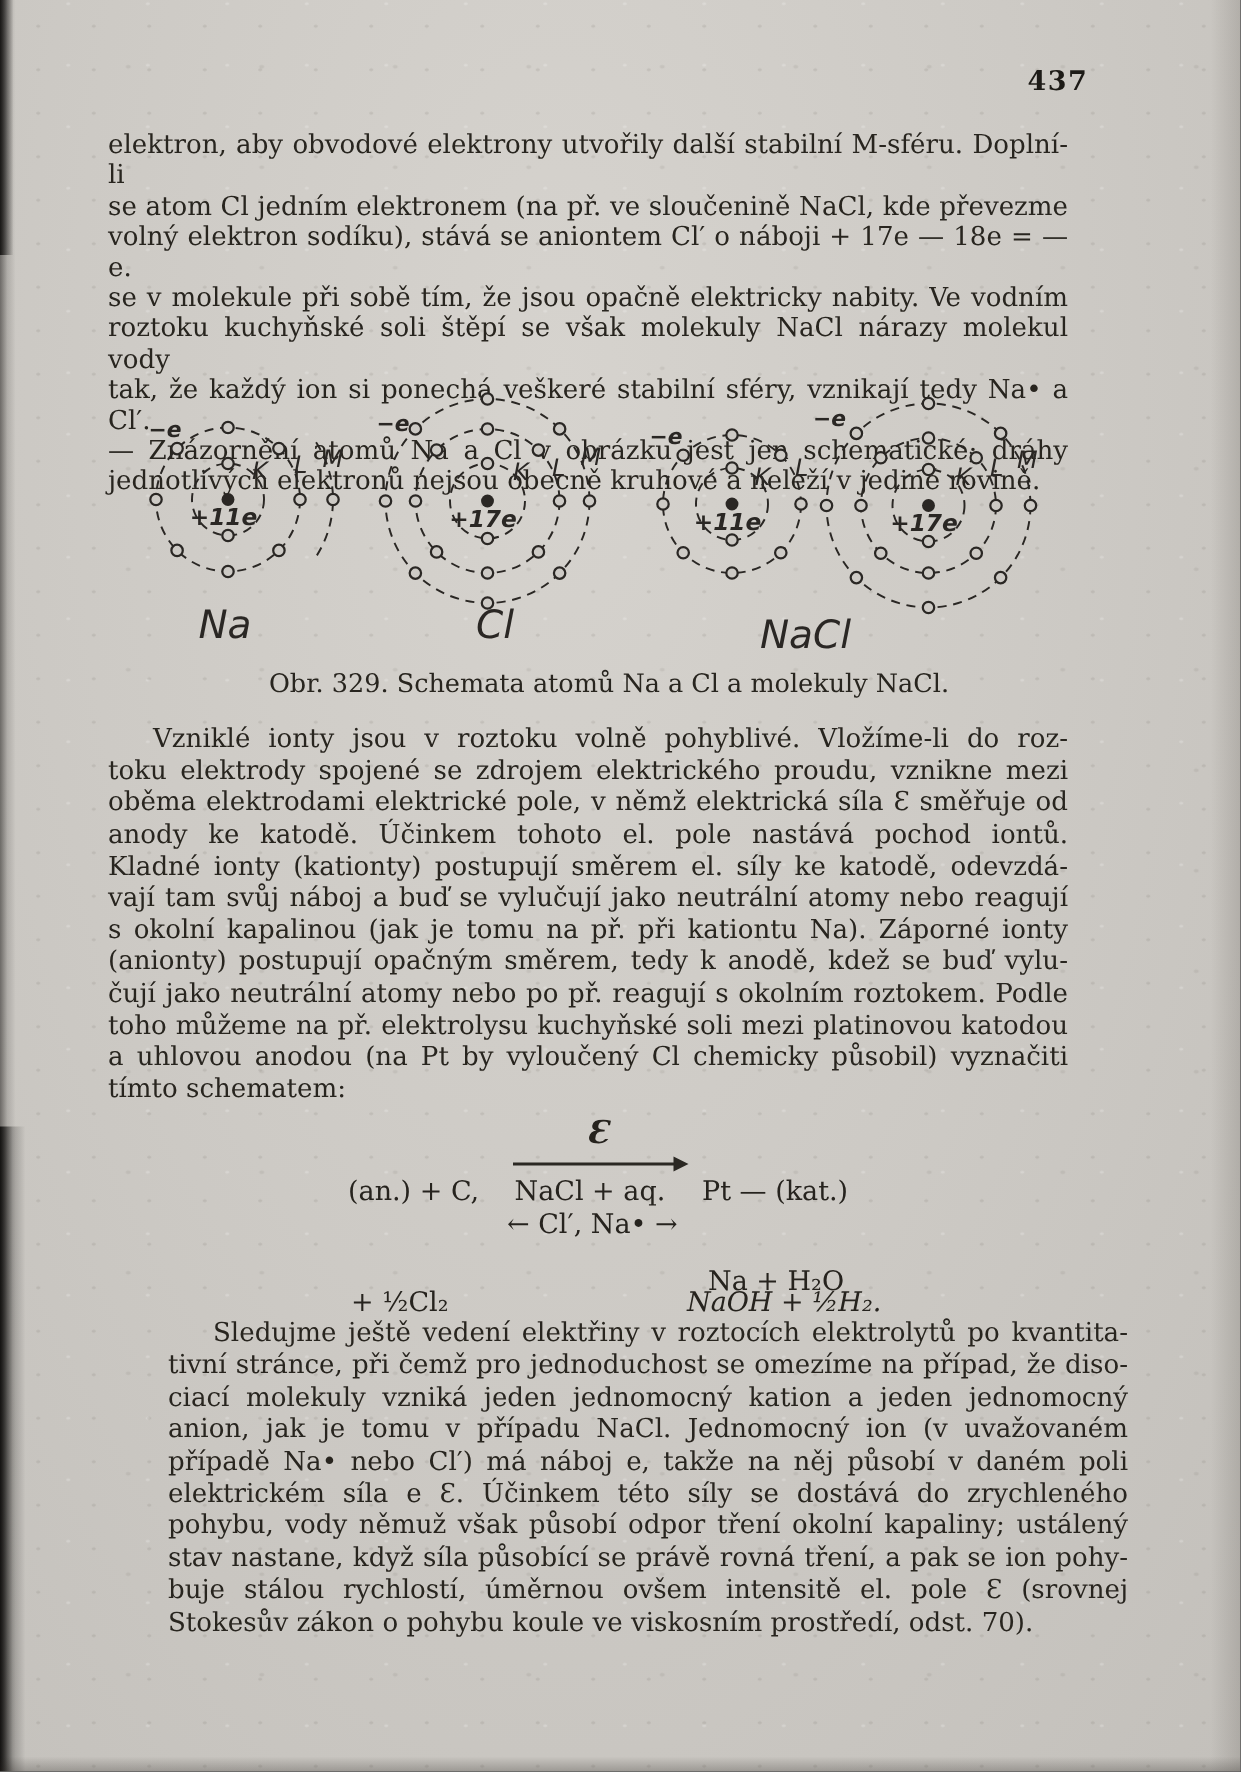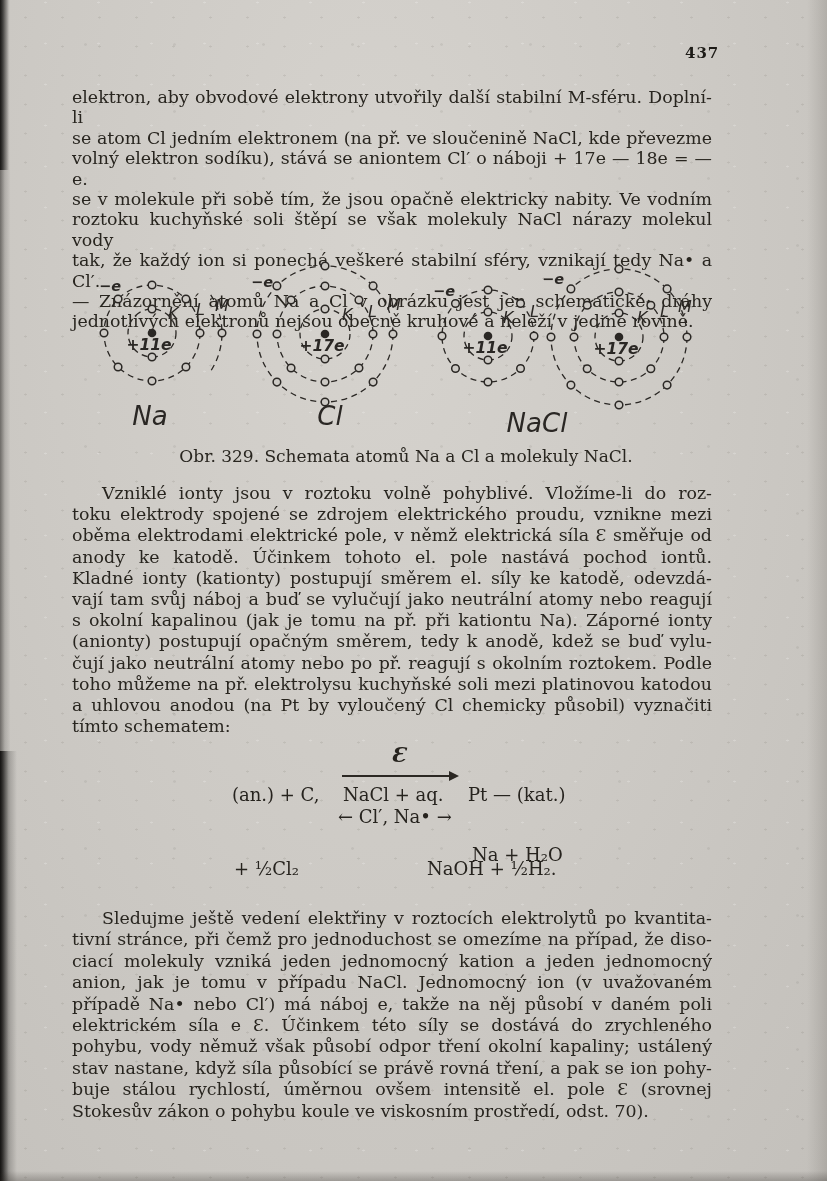--- a/index.html
+++ b/index.html
@@ -29,53 +29,53 @@
     background:linear-gradient(to right, rgba(10,9,8,.85), rgba(0,0,0,0));}
   .edge-left-bottom{left:0;bottom:0;width:17px;height:430px;
     background:linear-gradient(to right, rgba(8,7,6,.88), rgba(8,7,6,.22) 50%, rgba(0,0,0,0));}
   .edge-bottom{left:0;right:0;bottom:0;height:10px;
     background:linear-gradient(to top, rgba(40,36,32,.28), rgba(0,0,0,0));}
   .edge-right{top:0;bottom:0;right:0;width:20px;
     background:linear-gradient(to left, rgba(60,55,48,.16), rgba(0,0,0,0));}
 
   .page-number{
     position:absolute;left:685px;top:44px;
-    font-size:15px;font-weight:bold;letter-spacing:1px;color:#1d1b17;
+    font-size:18px;font-weight:bold;letter-spacing:1px;color:#1d1b17;
   }
   .para{position:absolute;left:72px;width:640px;}
   .line{
     text-align:justify;text-align-last:justify;
     font-size:17.4px;white-space:normal;
   }
   .line.noj{text-align-last:left;}
   .line.ind{text-indent:30px;}
   .para1{top:87px;}  .para1 .line{line-height:20.4px;}
   .para2{top:483px;} .para2 .line{line-height:21.2px;}
-  .para3{top:908px;} .para3 .line{line-height:21.4px;}
+  .para3{top:879px;margin-left:40px;} .para3 .line{line-height:21.4px;}
 
   .fig-svg{position:absolute;left:0;top:240px;}
   .fig-caption{
     position:absolute;left:0;top:446px;width:812px;
     text-align:center;font-size:17px;color:#28251f;
   }
 
   .eq{position:absolute;font-size:18px;color:#26231e;white-space:nowrap;}
   .eq-field{left:391px;top:742px;font-size:21px;font-weight:bold;font-style:italic;}
   .eq-arrow{left:342px;top:775px;width:108px;height:2px;background:#2b2823;}
   .eq-arrow::after{
     content:"";position:absolute;right:-9px;top:-4px;
     border-left:10px solid #2b2823;border-top:5px solid transparent;border-bottom:5px solid transparent;
   }
   .eq-an{left:232px;top:784px;}
   .eq-mid{left:343px;top:784px;}
   .eq-kat{left:468px;top:784px;}
   .eq-ions{left:338px;top:806px;}
   .eq-prod1{left:472px;top:844px;}
   .eq-cl2{left:234px;top:858px;}
-  .eq-prod2{left:427px;top:858px;}
+  .eq-prod2{left:458px;top:858px;font-style:italic;}
 </style>
 </head>
 <body>
 
 <div class="page">
 
   <div class="page-number">437</div>
 
   <div class="para para1">
       <div class="line">elektron, aby obvodové elektrony utvořily další stabilní M-sféru. Doplní-li</div>

